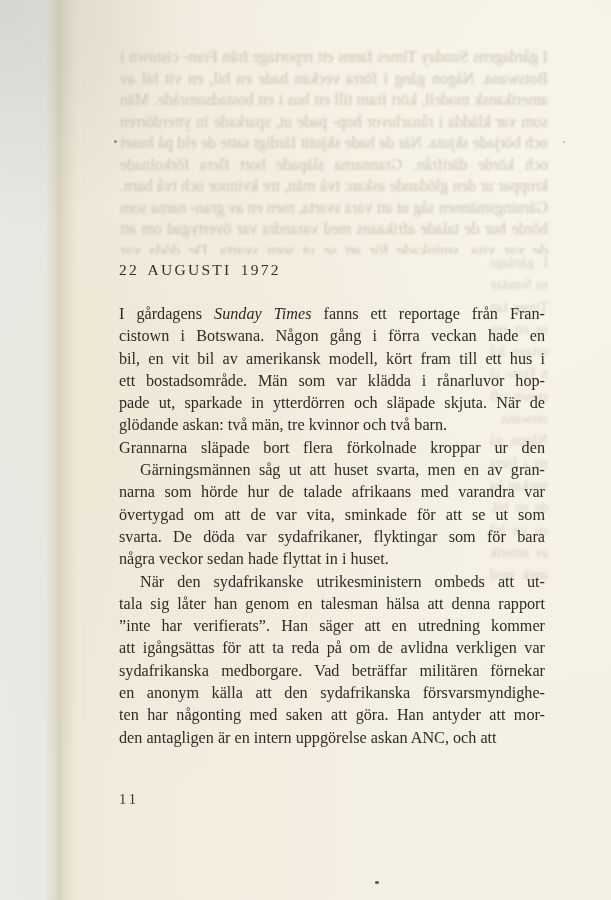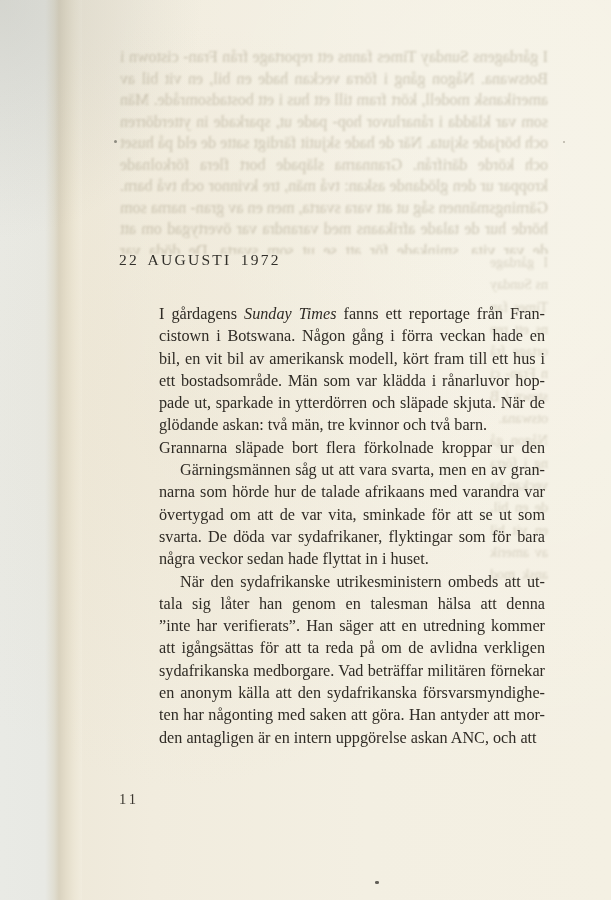--- a/index.html
+++ b/index.html
@@ -49,34 +49,33 @@
   }
   #bleed-right {
     left: 490px; top: 252px; width: 58px; height: 330px;
     font-size: 14px; line-height: 22.3px; opacity: 0.38; word-break: break-all;
   }
   
   #text-block {
     position: absolute; left: 119px; top: 0; width: 426px; height: 900px;
   }
   #date-heading {
-    position: absolute; left: 0; top: 251px;
+    position: absolute; left: 0; top: 261px;
     font-size: 15.5px; letter-spacing: 2.3px; word-spacing: 3px;
     color: #32302b;
   }
   #body-text {
     position: absolute; left: 0; top: 303px; width: 426px;
     font-size: 16.2px; line-height: 22.3px;
   }
   .para { }
   .line {
     height: 22.3px; overflow: hidden;
     text-align: justify; text-align-last: justify;
     white-space: normal;
-    margin-left: 40px;
   }
   .line.last { text-align-last: left; }
   .line.indent { text-indent: 21px; }
   .line i { font-style: italic; }
   #page-number {
     position: absolute; left: 0; top: 791px; width: 426px;
     text-align: left; font-size: 14.5px; letter-spacing: 3px;
     color: #3a362f;
   }
   
@@ -102,21 +101,21 @@
         <div class="para">
           <div class="line"><span>I gårdagens </span><i>Sunday Times</i><span> fanns ett reportage från Fran-</span></div>
           <div class="line"><span>cistown i Botswana. Någon gång i förra veckan hade en</span></div>
           <div class="line"><span>bil, en vit bil av amerikansk modell, kört fram till ett hus i</span></div>
           <div class="line"><span>ett bostadsområde. Män som var klädda i rånarluvor hop-</span></div>
           <div class="line"><span>pade ut, sparkade in ytterdörren och släpade skjuta. När de</span></div>
           <div class="line last"><span>glödande askan: två män, tre kvinnor och två barn.</span></div>
           <div class="line"><span>Grannarna släpade bort flera förkolnade kroppar ur den</span></div>
         </div>
         <div class="para">
-          <div class="line indent"><span>Gärningsmännen såg ut att vara svarta, men en av gran-</span></div>
+          <div class="line indent"><span>Gärningsmännen såg ut att huset svarta, men en av gran-</span></div>
           <div class="line"><span>narna som hörde hur de talade afrikaans med varandra var</span></div>
           <div class="line"><span>övertygad om att de var vita, sminkade för att se ut som</span></div>
           <div class="line"><span>svarta. De döda var sydafrikaner, flyktingar som för bara</span></div>
           <div class="line last"><span>några veckor sedan hade flyttat in i huset.</span></div>
         </div>
         <div class="para">
           <div class="line indent"><span>När den sydafrikanske utrikesministern ombeds att ut-</span></div>
           <div class="line"><span>tala sig låter han genom en talesman hälsa att denna rapport</span></div>
           <div class="line"><span>”inte har verifierats”. Han säger att en utredning kommer</span></div>
           <div class="line"><span>att igångsättas för att ta reda på om de avlidna verkligen var</span></div>

